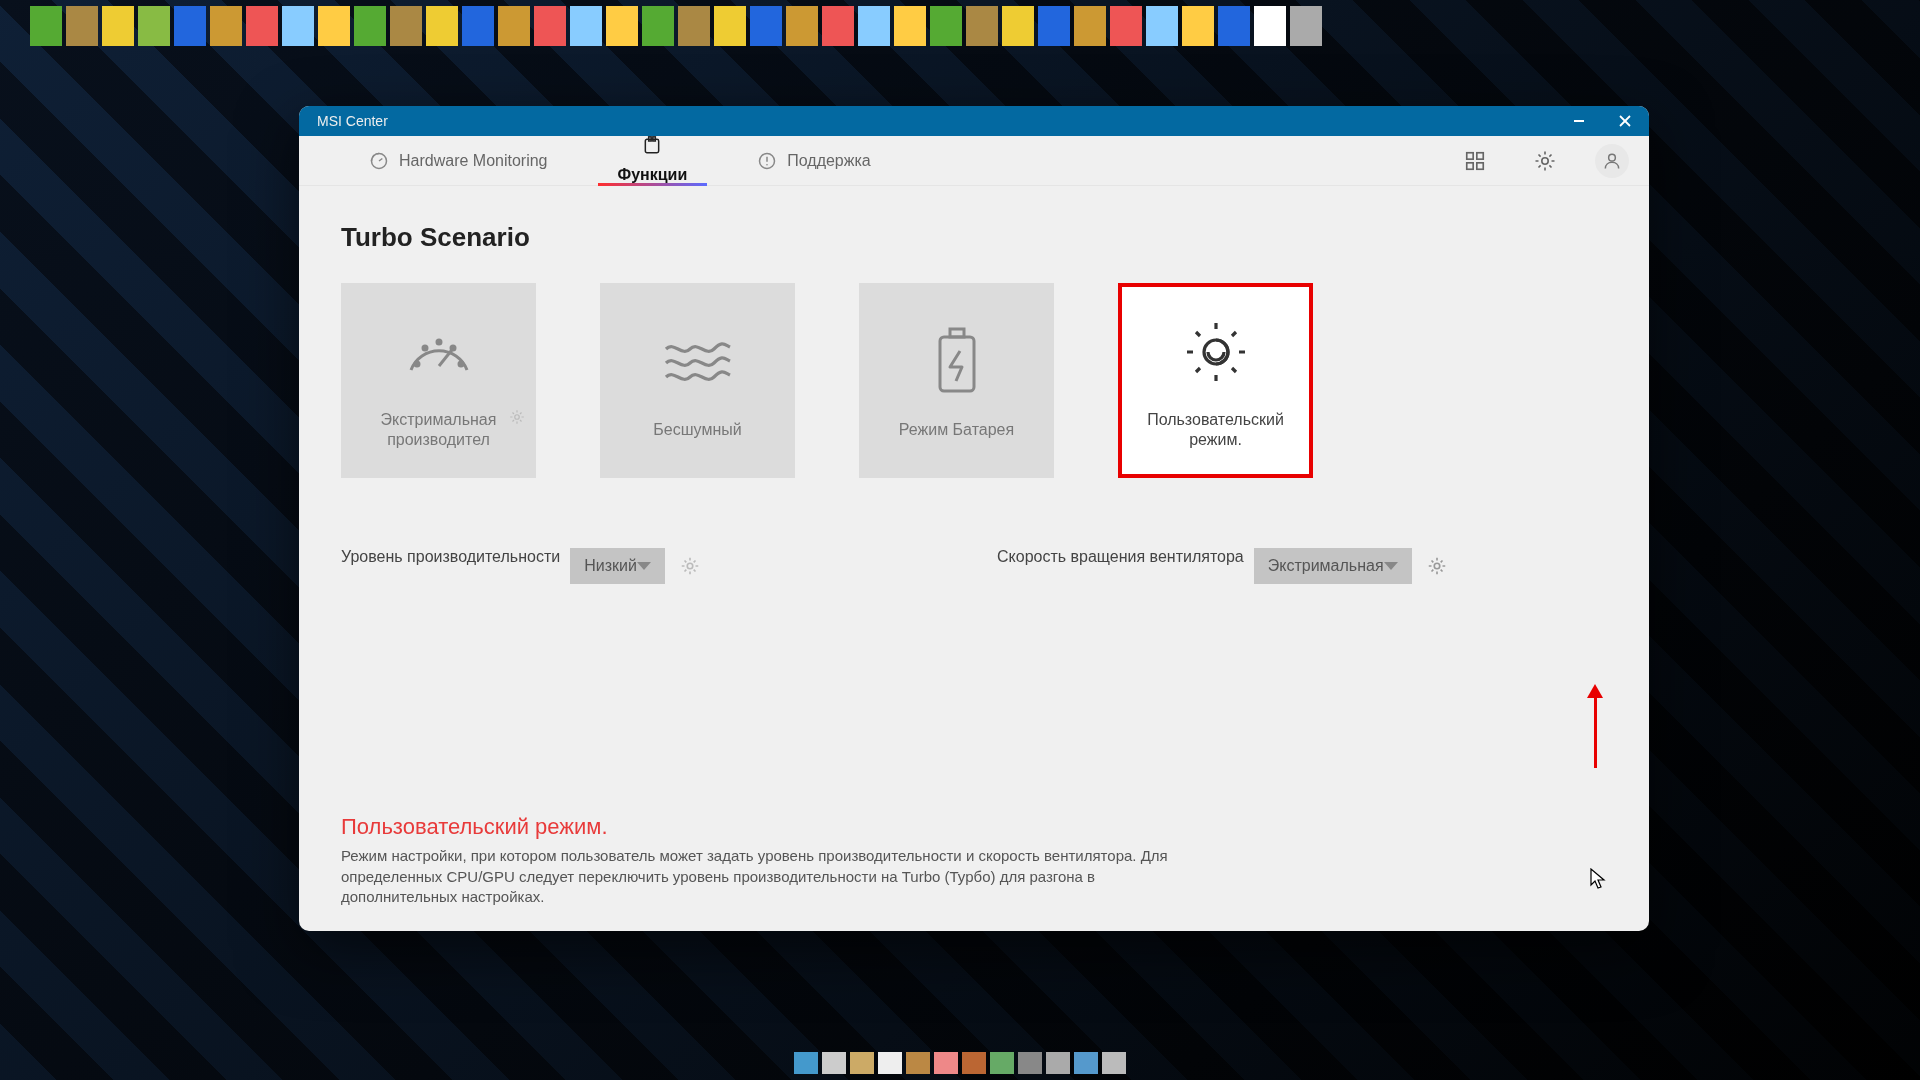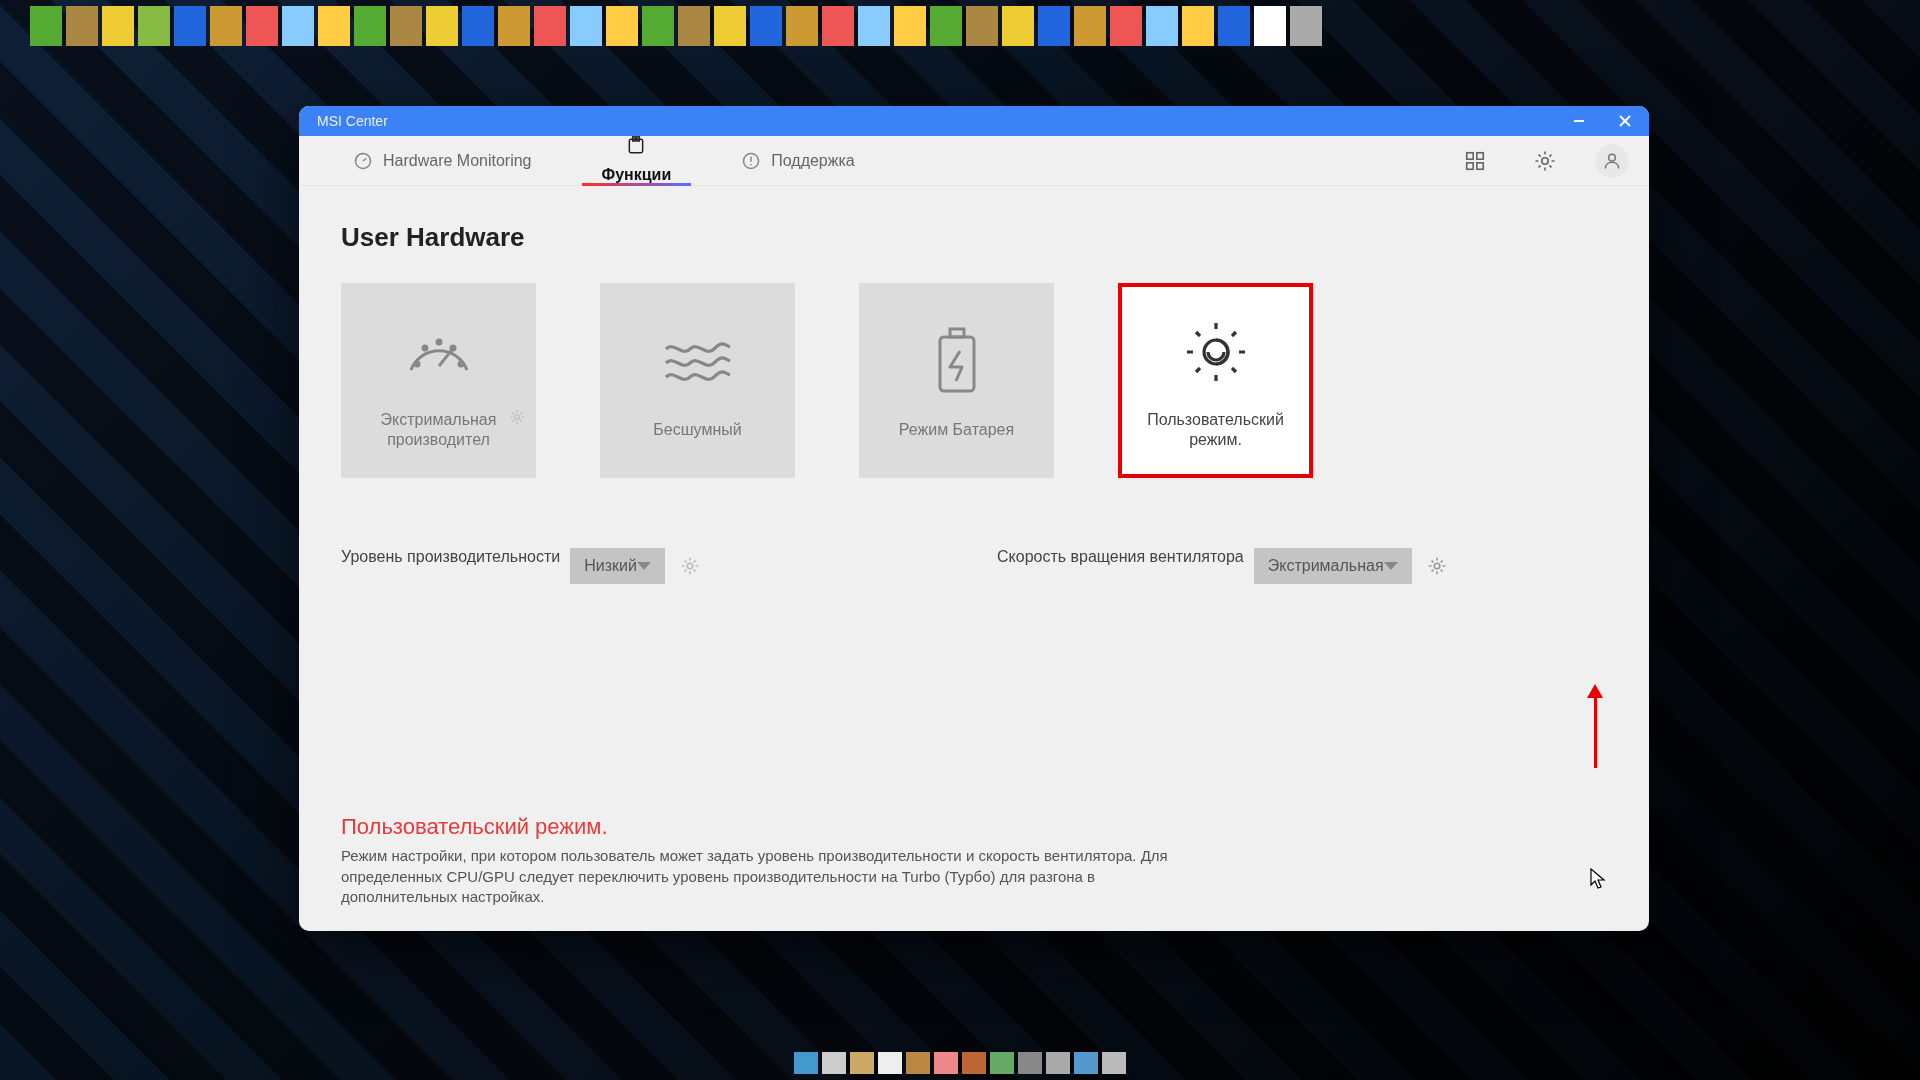--- a/index.html
+++ b/index.html
@@ -26,30 +26,30 @@
     position: absolute;
     left: 299px; top: 106px;
     width: 1350px; height: 825px;
     background: #f0f0f0;
     border-radius: 10px;
     box-shadow: 0 20px 60px rgba(0,0,0,0.6);
     display: flex; flex-direction: column;
     overflow: hidden;
   }
   .titlebar {
-    height: 30px; background: #3b82f6; color: #eee;
+    height: 30px; background: #0369a1; color: #eee;
     display: flex; align-items: center; justify-content: space-between;
     padding: 0 8px 0 18px; font-size: 14px;
   }
   .titlebar .controls { display: flex; gap: 14px; align-items: center; }
   .titlebar .controls span { display:inline-flex; align-items:center; justify-content:center; width:32px; height:26px; cursor:pointer; }
   .topnav {
     height: 50px; background: #f0f0f0;
     display: flex; align-items: center;
-    padding: 0 20px 0 34px; gap: 30px;
+    padding: 0 20px 0 50px; gap: 30px;
     border-bottom: 1px solid #e5e5e5;
   }
   .nav-item { display: flex; align-items: center; gap: 10px; color: #666; font-size: 16px; padding: 0 20px; height: 100%; position: relative; cursor:pointer; }
   .nav-item.active { color: #111; font-weight: 600; flex-direction: column; }
   .nav-item.active::after {
     content: ""; position: absolute; left: 0; right: 0; bottom: -1px; height: 3px;
     background: linear-gradient(90deg, #ff2d2d, #5b6bff);
   }
   .nav-spacer { flex: 1; }
   .nav-icon-btn { width: 40px; height: 40px; display:flex; align-items:center; justify-content:center; color:#555; cursor:pointer; }
@@ -217,21 +217,21 @@
     </div>
     <div class="nav-icon-btn" style="background:#e8e8e8;border-radius:50%;width:34px;height:34px;">
       <svg width="20" height="20" viewBox="0 0 24 24" fill="none" stroke="#777" stroke-width="1.8">
           <circle cx="12" cy="8" r="4"></circle>
           <path d="M4 21c0-4.5 3.5-7.5 8-7.5s8 3 8 7.5"></path>
         </svg>
     </div>
   </div>
 
   <div class="content">
-    <h2>User Hardware</h2>
+    <h2>Turbo Scenario</h2>
 
     <div class="cards">
       <div class="card">
         <div class="icon-slot">
           <svg width="72" height="60" viewBox="0 0 72 60" fill="none" stroke="#888" stroke-width="3">
               <path d="M8 48 A30 30 0 0 1 64 48"></path>
               <line x1="36" y1="44" x2="52" y2="24"></line>
               <circle cx="14" cy="42" r="2" fill="#888"></circle>
               <circle cx="58" cy="42" r="2" fill="#888"></circle>
               <circle cx="22" cy="26" r="2" fill="#888"></circle>

